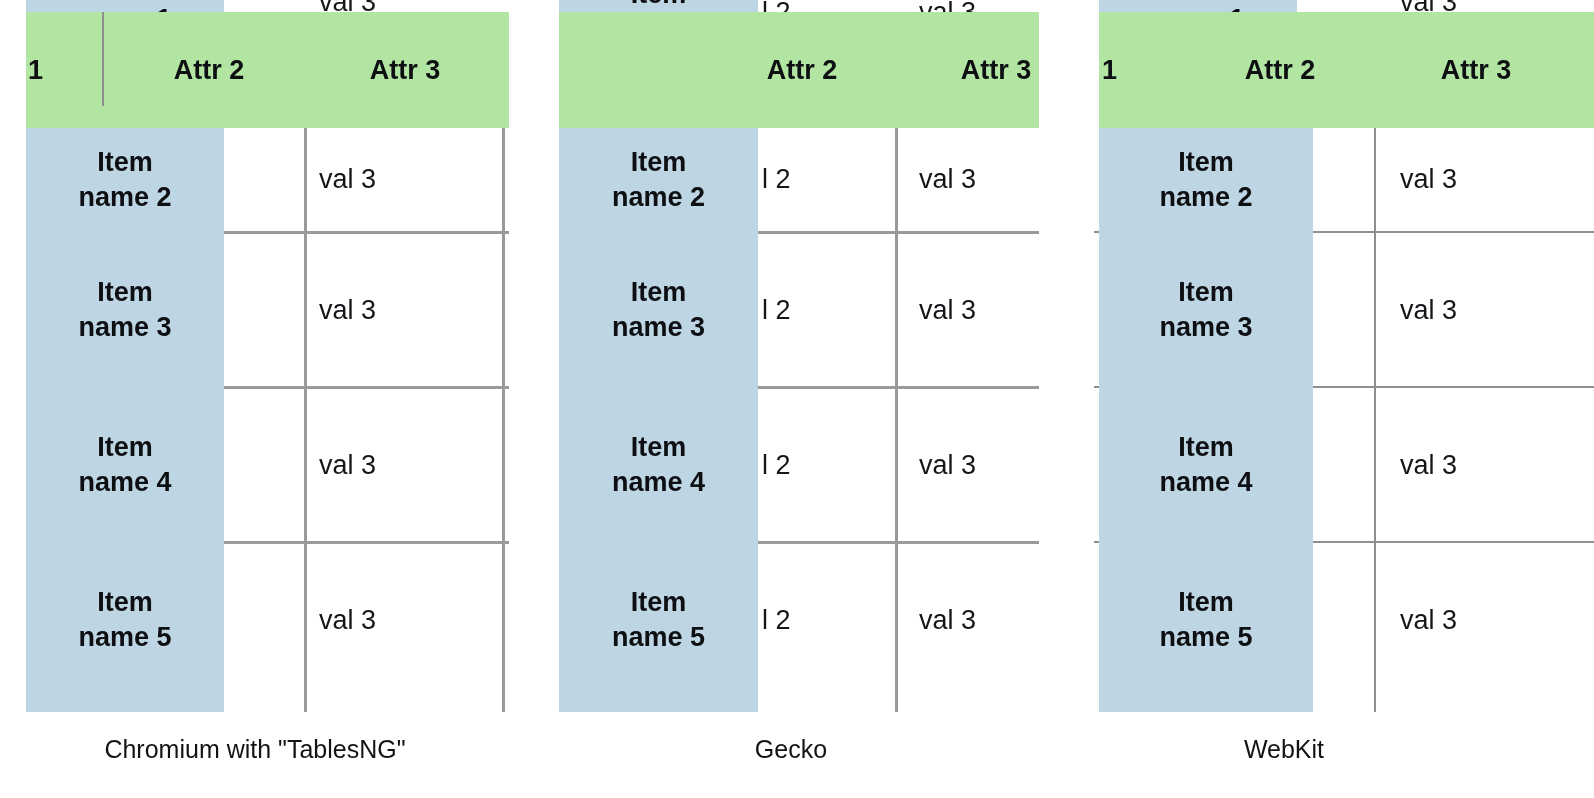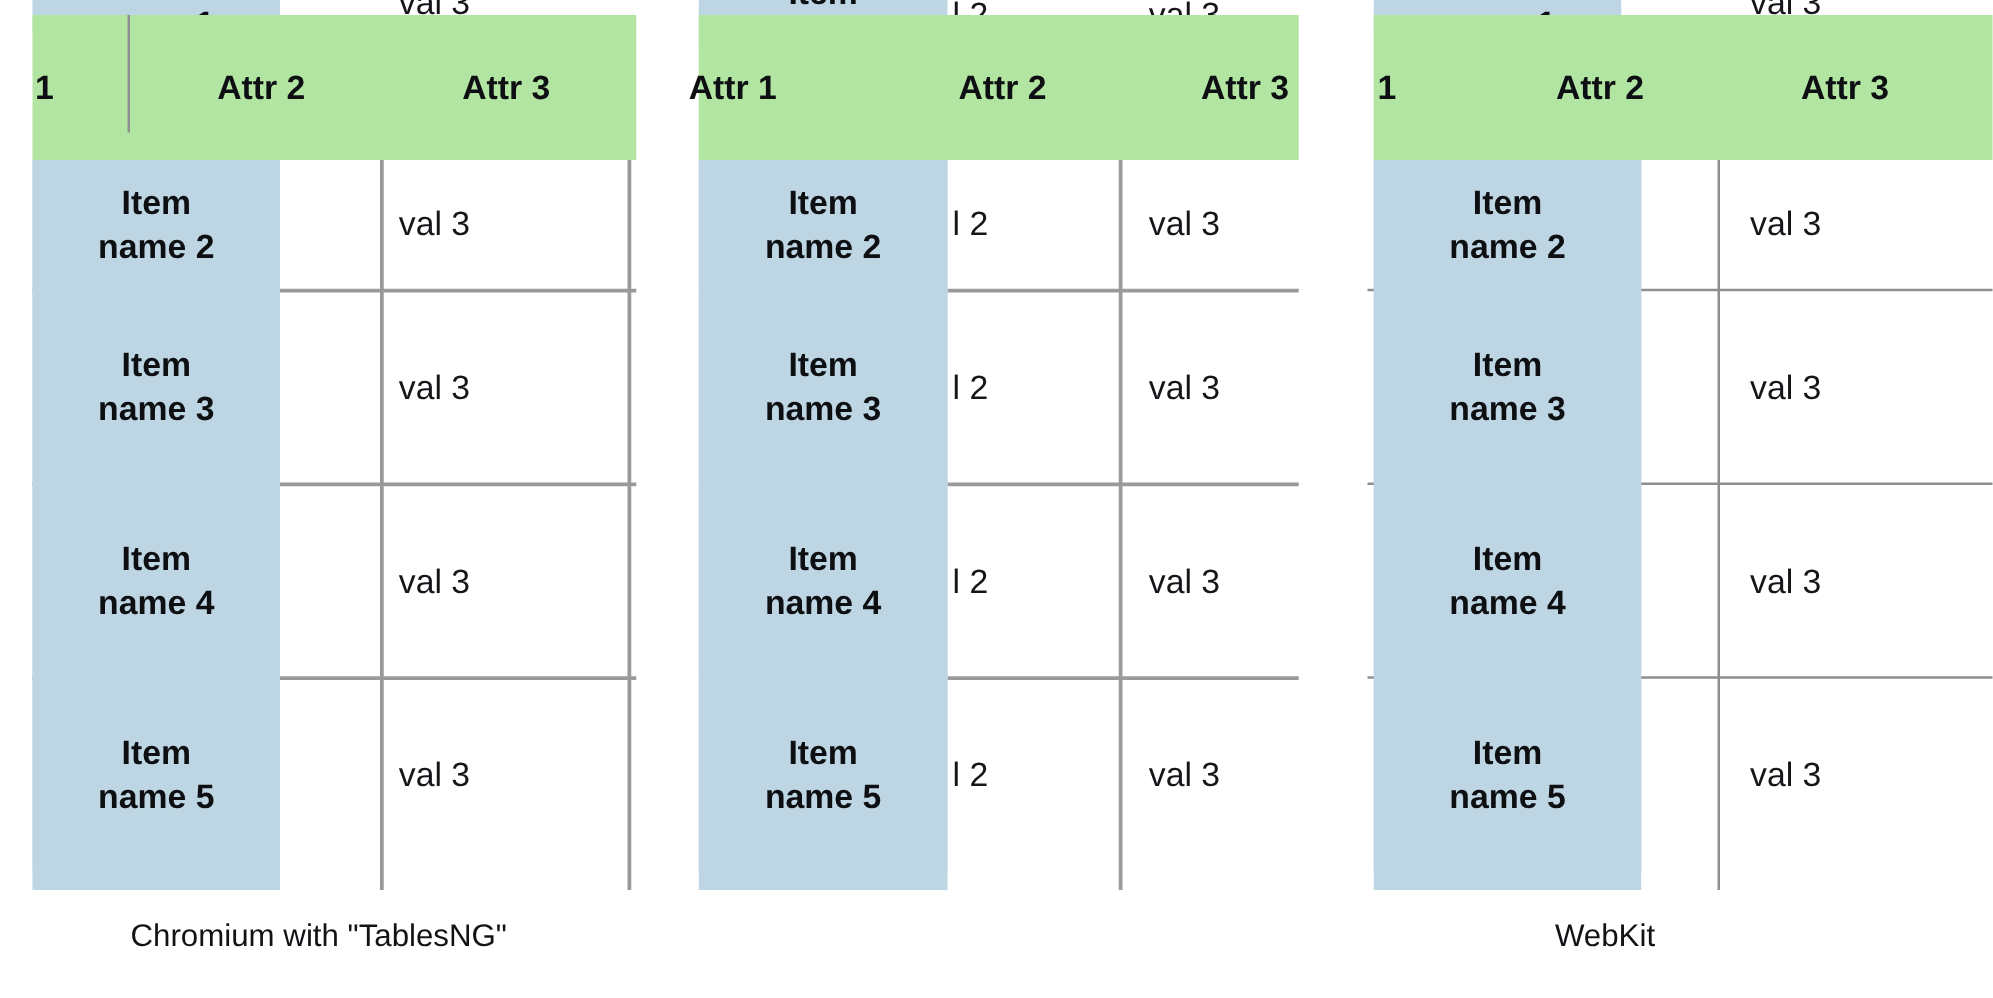--- a/index.html
+++ b/index.html
@@ -166,21 +166,20 @@
   <div class="panel" style="left:543px; width:496px;">
     <div class="panel-viewport">
 
       <div class="sticky-cell" style="left:0px; top:-12px; width:199px; height:48px;">Item
 name 2</div>
       <div class="cell" style="left:203px; top:-12px; width:120px; height:48px;">l 2</div>
       <div class="cell" style="left:360px; top:-12px; width:140px; height:48px;">val 3</div>
 
       <div class="hdr-band" style="left:0px; top:12px; width:1000px;"></div>
 
-      <div class="hdr-cell c-left" style="left:-8px; top:12px; width:160px;">Attr 1</div>
       <div class="hdr-cell c-center" style="left:146px; top:12px; width:194px;">Attr 2</div>
       <div class="hdr-cell c-center" style="left:340px; top:12px; width:194px;">Attr 3</div>
 
       <div class="sticky-col" style="left:0px; top:128px; width:199px; height:584px;"></div>
 
       <div class="vrule" style="left:336px; top:128px; height:584px;"></div>
 
       <div class="sticky-cell" style="left:0px; top:128px; width:199px; height:103px;">Item
 name 2</div>
       <div class="cell" style="left:203px; top:128px; width:120px; height:103px;">l 2</div>
@@ -242,15 +241,16 @@
       <div class="hrule thin" style="left:0px; top:541px; width:660px;"></div>
       <div class="vrule thin" style="left:111px; top:541px; height:14px;"></div>
 
       <div class="sticky-cell" style="left:5px; top:544px; width:214px; height:152px;">Item
 name 5</div>
       <div class="cell" style="left:306px; top:544px; width:180px; height:152px;">val 3</div>
     </div>
   </div>
 
   <div class="caption" style="left:0px; width:510px;">Chromium with "TablesNG"</div>
+  <div class="caption" style="left:543px; width:496px;">Gecko</div>
   <div class="caption" style="left:1036px; width:496px;">WebKit</div>
 
 </div>
 
 </body></html>

